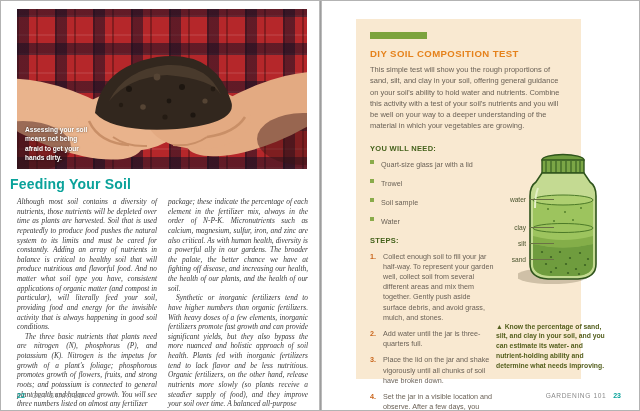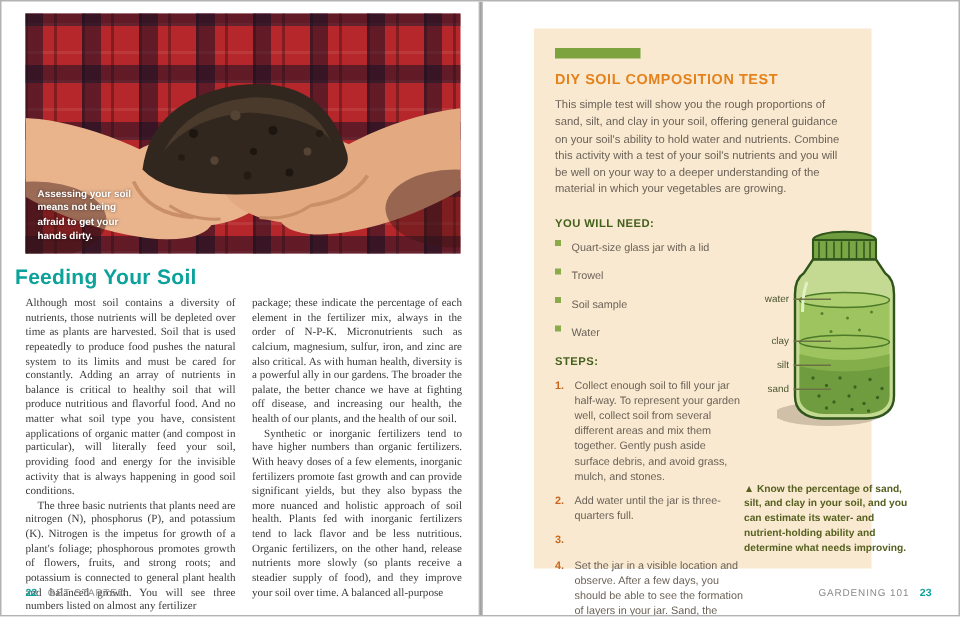--- a/index.html
+++ b/index.html
@@ -31,21 +31,21 @@
   .left-heading {
     position:absolute; left:9px; top:175px;
     color:#0aa29a; font-size:14px; font-weight:bold; letter-spacing:.2px;
   }
   .left-cols {
     position:absolute; left:16px; top:196px; width:291px;
     display:flex; gap:11px;
     font-family:"Liberation Serif", serif; color:#3a3a3a;
     font-size:7.4px; line-height:1.3; text-align:justify;
   }
-  .left-cols .col { width:140px; }
+  .left-cols .col { width:140px;font-style:italic; }
   .left-cols p.indent { text-indent:8px; }
 
   .footer { position:absolute; top:391px; font-size:6.6px; letter-spacing:.6px; color:#8a8a8a; }
   .footer .pagenum { color:#0aa29a; font-weight:bold; font-size:7px; letter-spacing:0; }
   .footer-left { left:16px; }
   .footer-right { right:18px; text-align:right; }
   .footer-left .pagenum { margin-right:7px; }
   .footer-right .pagenum { margin-left:7px; }
 
   
@@ -166,20 +166,21 @@
         <div class="step">
           <span class="step-num">1.</span>
           <span class="step-text">Collect enough soil to fill your jar half-way. To represent your garden well, collect soil from several different areas and mix them together. Gently push aside surface debris, and avoid grass, mulch, and stones.</span>
         </div>
         <div class="step">
           <span class="step-num">2.</span>
           <span class="step-text">Add water until the jar is three-quarters full.</span>
         </div>
         <div class="step">
           <span class="step-num">3.</span>
+          <span class="step-text">Place the lid on the jar and shake vigorously until all chunks of soil have broken down.</span>
         </div>
         <div class="step">
           <span class="step-num">4.</span>
           <span class="step-text">Set the jar in a visible location and observe. After a few days, you should be able to see the formation of layers in your jar. Sand, the heaviest particles, will settle on the bottom, the next layer will be silt, and then clay. The organic matter will float to the top of the water.</span>
         </div>
       </div>
 
       <div class="box-right">
         <div class="illo">
           <svg class="jar-svg" width="90" height="132" viewBox="0 0 90 132">

